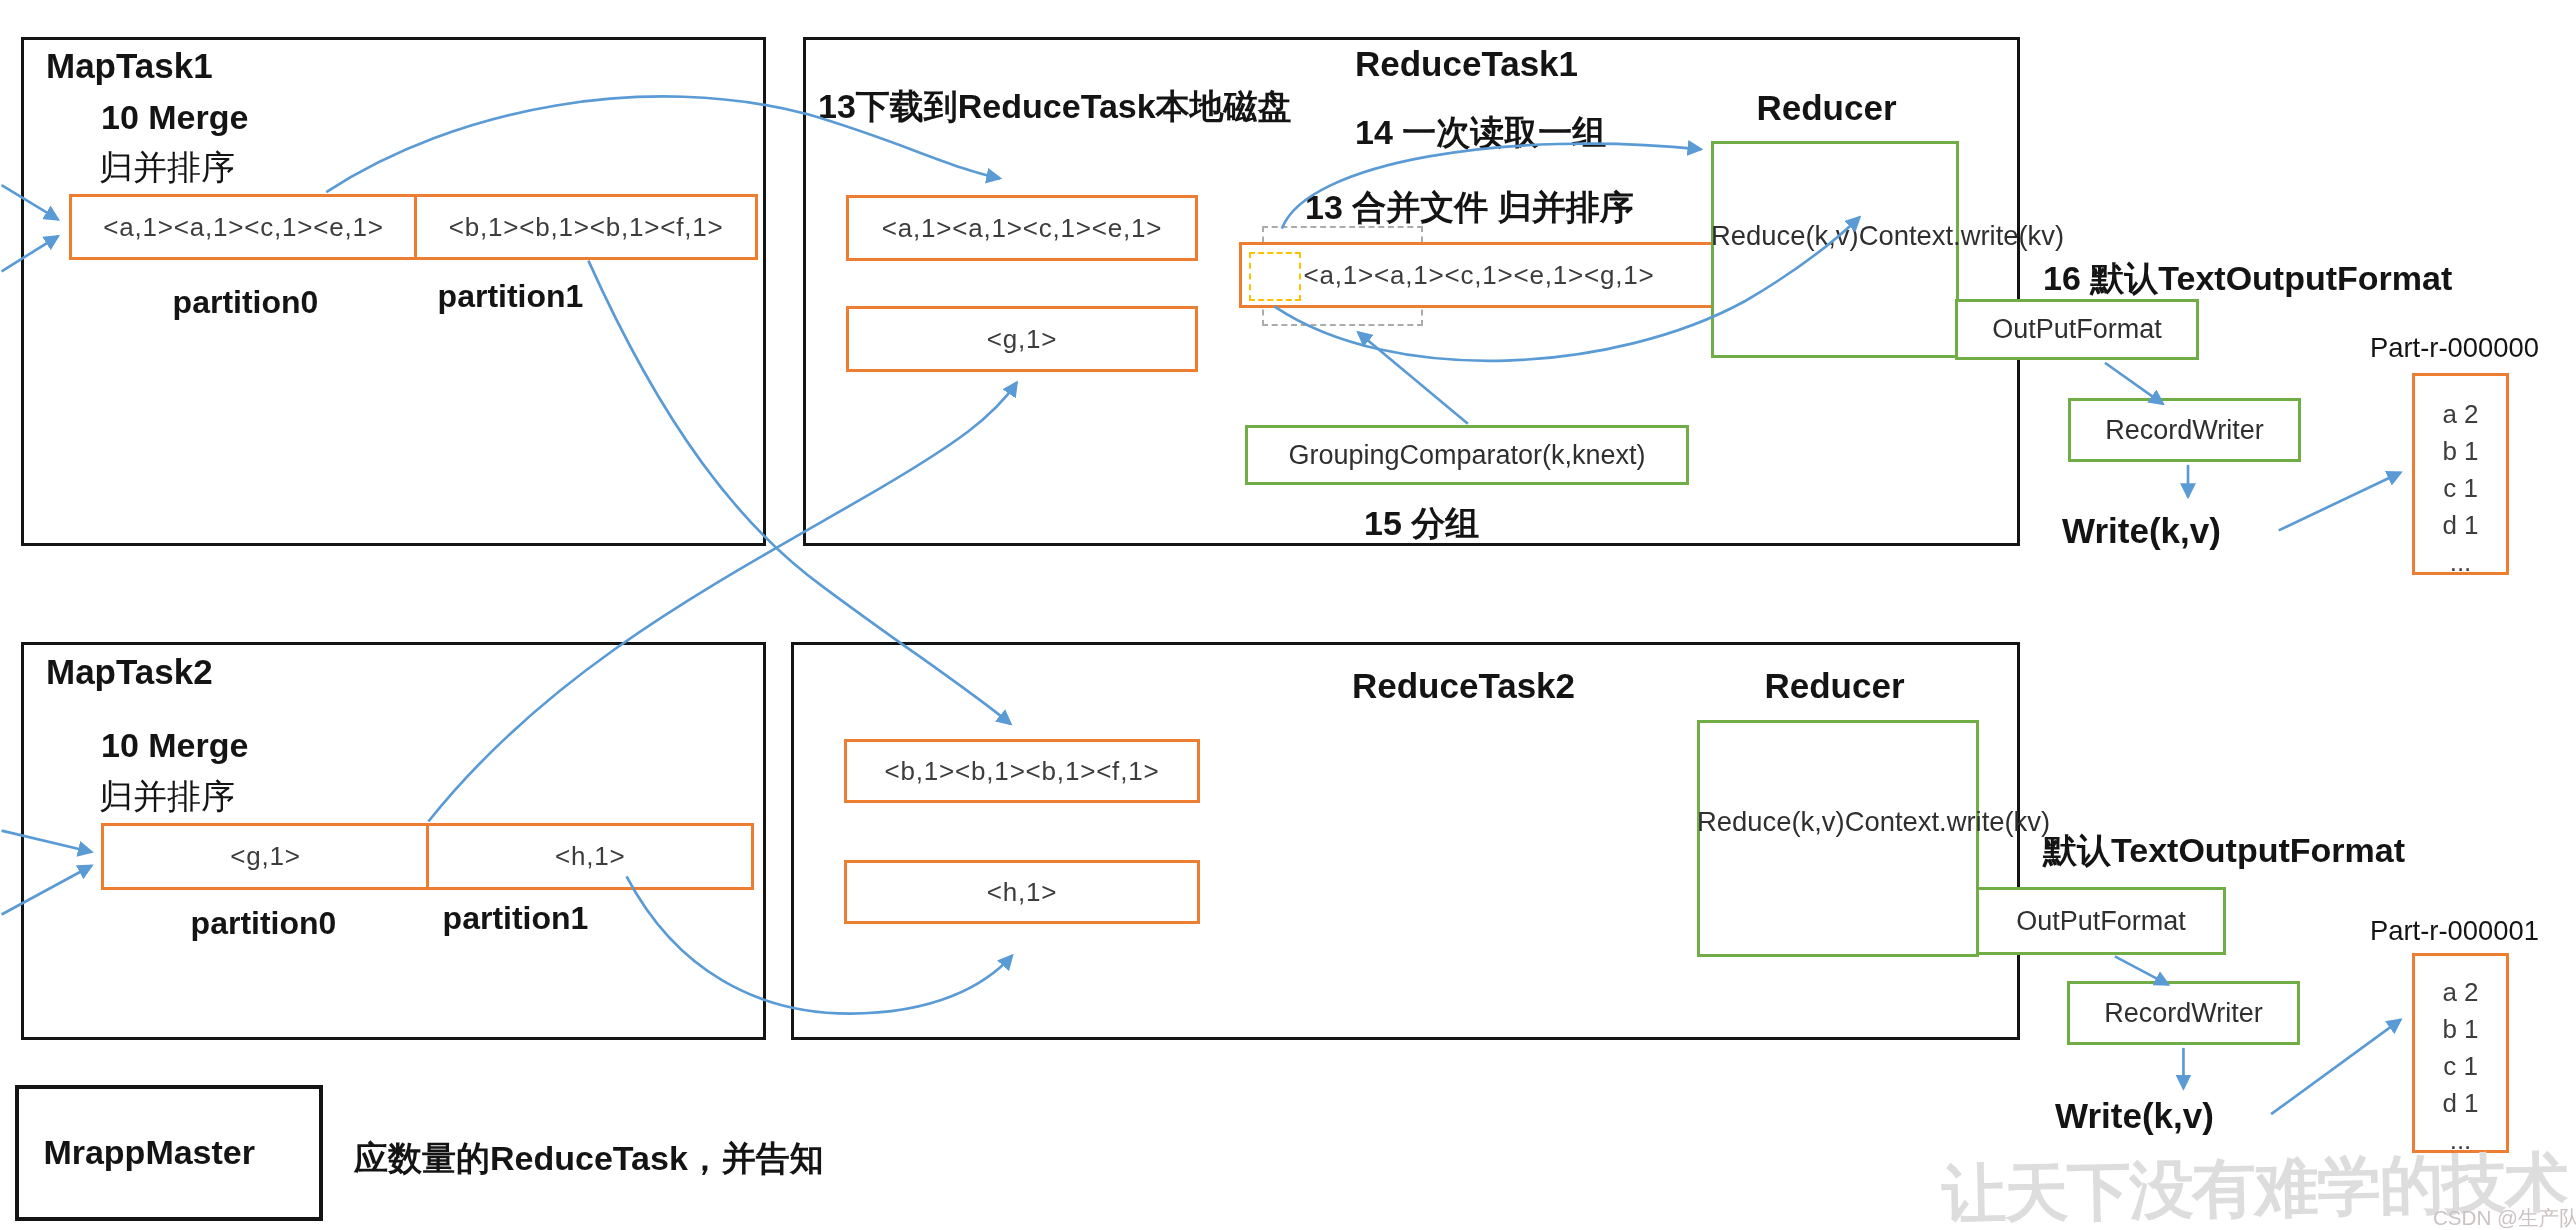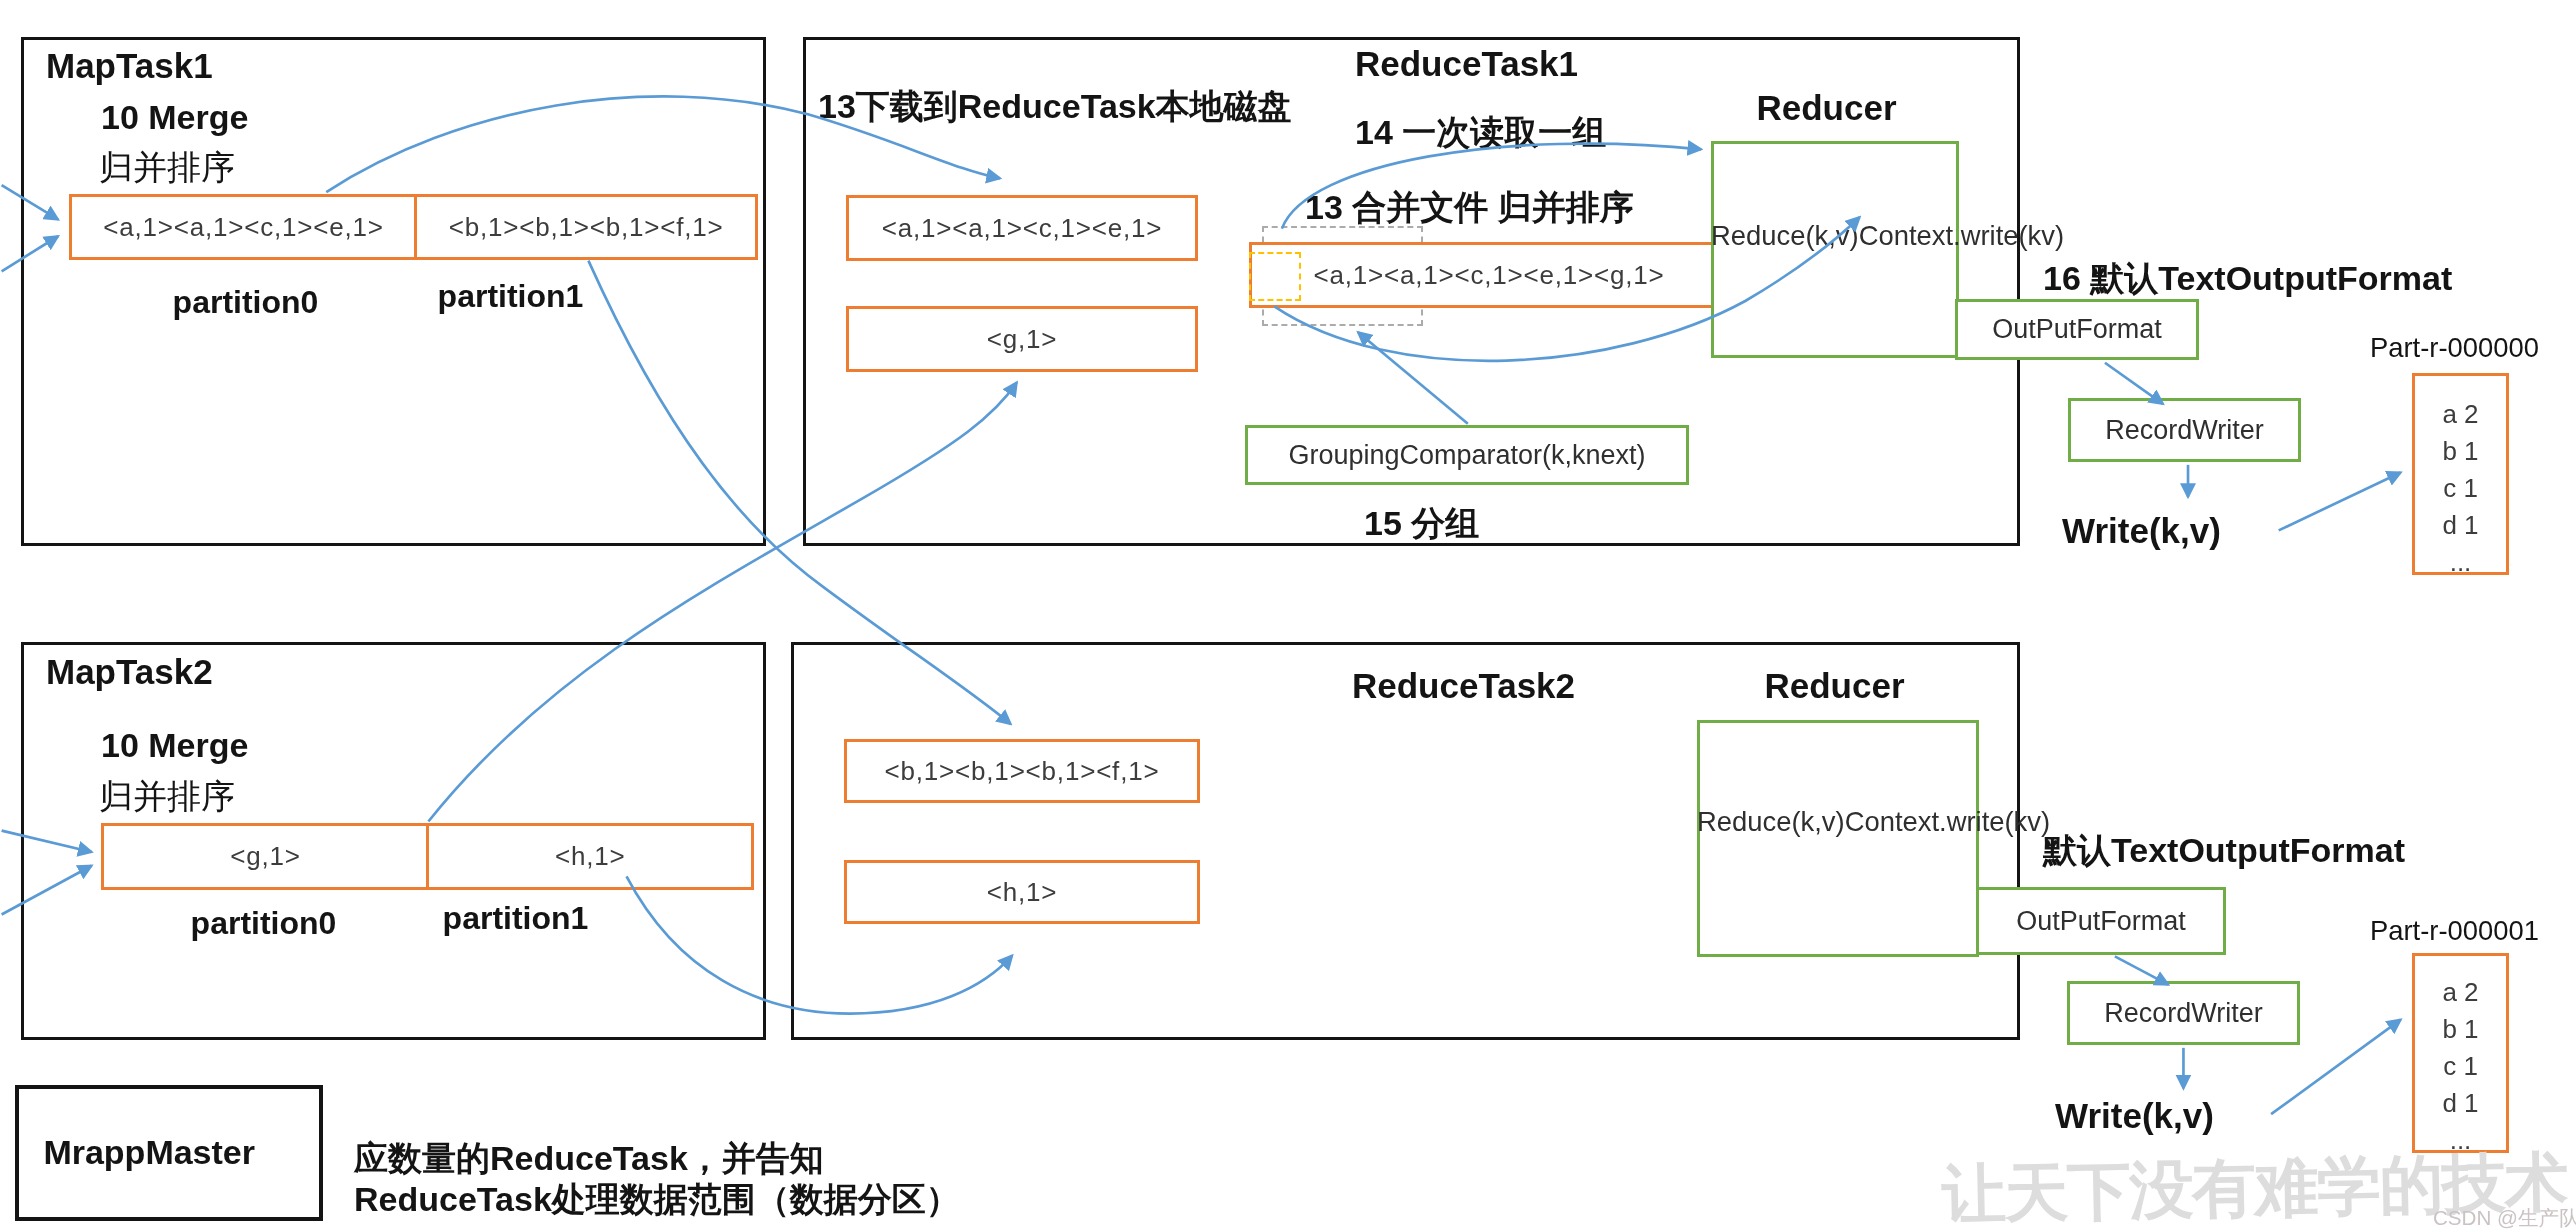--- a/index.html
+++ b/index.html
@@ -61,21 +61,21 @@
   <div class="lbl lbl-c" style="left:409px;top:900px;width:213px;font-size:32px;">partition1</div>
 
   <div class="box-black" style="left:803px;top:37px;width:1217px;height:509px;"></div>
   <div class="lbl lbl-c" style="left:1314px;top:44px;width:305px;font-size:35px;">ReduceTask1</div>
   <div class="lbl" style="left:818px;top:84px;font-size:34px;">13下载到ReduceTask本地磁盘</div>
   <div class="lbl" style="left:1355px;top:110px;font-size:34px;">14 一次读取一组</div>
   <div class="box-orange" style="left:846px;top:195px;width:352px;height:66px;">&lt;a,1&gt;&lt;a,1&gt;&lt;c,1&gt;&lt;e,1&gt;</div>
   <div class="box-orange" style="left:846px;top:306px;width:352px;height:66px;">&lt;g,1&gt;</div>
   <div class="lbl" style="left:1305px;top:185px;font-size:34px;">13 合并文件 归并排序</div>
   <div class="dash-gray" style="left:1262px;top:226px;width:161px;height:100px;"></div>
-  <div class="box-orange" style="left:1239px;top:242px;width:480px;height:66px;margin-left:10px;">&lt;a,1&gt;&lt;a,1&gt;&lt;c,1&gt;&lt;e,1&gt;&lt;g,1&gt;</div>
+  <div class="box-orange" style="left:1239px;top:242px;width:480px;height:66px;">&lt;a,1&gt;&lt;a,1&gt;&lt;c,1&gt;&lt;e,1&gt;&lt;g,1&gt;</div>
   <div class="dash-yellow" style="left:1249px;top:252px;width:52px;height:49px;"></div>
   <div class="box-green" style="left:1245px;top:425px;width:444px;height:60px;">GroupingComparator(k,knext)</div>
   <div class="lbl" style="left:1364px;top:501px;font-size:34px;">15 分组</div>
 
   <div class="lbl lbl-c" style="left:1712px;top:88px;width:229px;font-size:35px;">Reducer</div>
   <div class="box-green" style="left:1711px;top:141px;width:248px;height:217px;"></div>
   <div class="glines" style="left:1711px;top:219px;width:248px;">
     <span>Reduce(k,v)</span>
     <span>Context.write(kv)</span>
   </div>
@@ -112,21 +112,20 @@
     <span>a 2</span>
     <span>b 1</span>
     <span>c 1</span>
     <span>d 1</span>
     <span>...</span>
   </div>
 
   <div class="box-black" style="left:15.2px;top:1085px;width:308px;height:136px;border-width:4.6px;"></div>
   <div class="lbl lbl-c" style="left:15.2px;top:1133px;width:268px;font-size:34px;">MrappMaster</div>
   <div class="lbl" style="left:354px;top:1136px;font-size:34px;">应数量的ReduceTask，并告知</div>
-  <div class="lbl" style="left:354px;top:1177px;font-size:34px;">ReduceTask处理数据范围（数据分区）</div>
 
   <div class="wm" style="left:1942px;top:1145px;">让天下没有难学的技术</div>
   <div class="credit" style="left:2433px;top:1204px;">CSDN @生产队队长</div>
 
   <svg class="overlay" width="2576" height="1230" viewBox="0 0 3380 1614">
     <defs>
       <marker id="ah" viewBox="0 0 10 10" refX="8.5" refY="5" markerWidth="6" markerHeight="6" orient="auto-start-reverse">
         <path d="M0,0 L10,5 L0,10 z" fill="#5B9BD5"></path>
       </marker>
     </defs>

